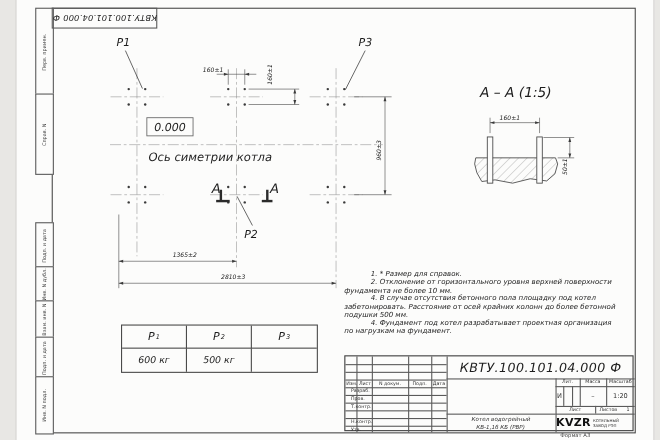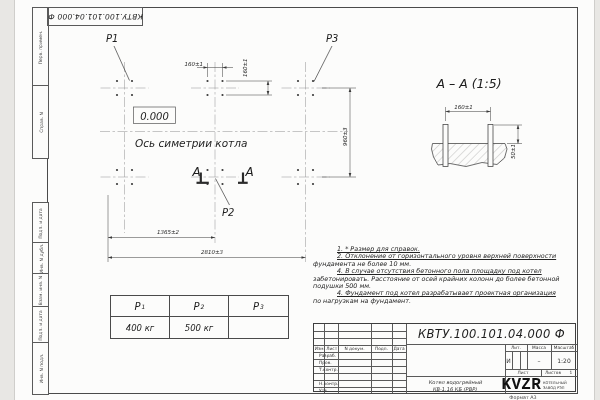--- a/index.html
+++ b/index.html
@@ -10,21 +10,21 @@
   .frame{position:absolute;left:47px;top:7px;width:529px;height:385px;border:1.3px solid #4a4a4a;}
   
   .mcell{position:absolute;width:15px;border:0.9px solid #5a5a5a;display:flex;align-items:center;justify-content:center;background:#fcfcfb;}
   .mcell span{transform:rotate(-90deg);white-space:nowrap;font-size:6px;color:#444;transform-origin:center;display:block;scale:.75;}
   
   .topstamp{position:absolute;left:47px;top:7px;width:94px;height:17px;border:0.9px solid #5a5a5a;
             display:flex;align-items:center;justify-content:center;}
   .topstamp span{transform:rotate(180deg);font-style:italic;font-size:7.5px;white-space:nowrap;letter-spacing:.2px;}
   
   .notes{position:absolute;left:313px;top:246px;width:264px;font-style:italic;font-size:6.4px;line-height:7.4px;color:#222;}
-  .notes .ind{text-indent:24px;text-decoration:underline;}
+  .notes .ind{text-indent:24px;}
   
   .ptable{position:absolute;left:110px;top:295px;width:177px;height:42px;border:1px solid #4a4a4a;display:flex;flex-wrap:wrap;background:#fcfcfb;}
   .pcell{box-sizing:border-box;width:59px;height:21px;border-right:0.9px solid #4a4a4a;border-bottom:0.9px solid #4a4a4a;
          display:flex;align-items:center;justify-content:center;font-style:italic;}
   .pcell:nth-child(3n){border-right:none;}
   .pcell.val{border-bottom:none;font-size:8.5px;}
   .pcell.hdr{font-size:10px;}
   .pcell.hdr sub{font-size:6px;margin-left:1px;}
   
   .tblock{position:absolute;left:313px;top:323px;width:263px;height:69px;border:1.2px solid #3e3e3e;background:#fcfcfb;box-sizing:border-box;}
@@ -34,21 +34,21 @@
   .tb-lab.sc{scale:.72;}
   .tb-left{justify-content:flex-start;padding-left:2px;}
   .desig{position:absolute;left:92px;top:0;width:171px;height:20px;display:flex;align-items:center;justify-content:center;
          font-style:italic;font-size:11.5px;letter-spacing:.4px;}
   .doctitle{position:absolute;left:92px;top:20px;width:99px;height:32px;display:flex;flex-direction:column;align-items:center;justify-content:center;
             font-style:italic;font-size:9px;line-height:10.5px;}
   .product{position:absolute;left:92px;top:52px;width:99px;height:17px;display:flex;flex-direction:column;align-items:center;justify-content:center;
            font-style:italic;font-size:6px;line-height:7px;color:#333;}
   .product span{scale:.85;}
   .logo{position:absolute;left:191px;top:52px;width:72px;height:17px;display:flex;align-items:center;justify-content:center;gap:2px;}
-  .logo .kvzr{font-weight:bold;font-size:16px;letter-spacing:.3px;color:#111;font-family:Liberation Mono, monospace;}
+  .logo .kvzr{font-weight:bold;font-size:10px;letter-spacing:.3px;color:#111;}
   .logo .sub{display:flex;flex-direction:column;font-size:6px;line-height:5px;color:#333;}
   .logo .sub span{scale:.6;transform-origin:0 50%;}
   .fmt{position:absolute;left:488px;top:392.5px;width:70px;text-align:center;font-size:6px;color:#444;scale:.8;}
   svg text{font-family:"DejaVu Sans",sans-serif;font-style:italic;fill:#1d1d1d;}
 </style>
 </head>
 <body>
 
 <div id="screen">
   <div class="sheet"></div>
@@ -219,21 +219,21 @@
         <sub>1</sub>
       </div>
     <div class="pcell hdr">
         <span>P</span>
         <sub>2</sub>
       </div>
     <div class="pcell hdr">
         <span>P</span>
         <sub>3</sub>
       </div>
-    <div class="pcell val">400 кг</div>
+    <div class="pcell val">600 кг</div>
     <div class="pcell val">500 кг</div>
   </div>
 
   <div class="tblock">
 
     <div class="vl" style="left:10px;height:69px"></div>
     <div class="vl" style="left:24px;height:69px"></div>
     <div class="vl" style="left:57px;height:69px"></div>
     <div class="vl" style="left:78px;height:69px"></div>
     <div class="vl" style="left:92px;height:69px"></div>

